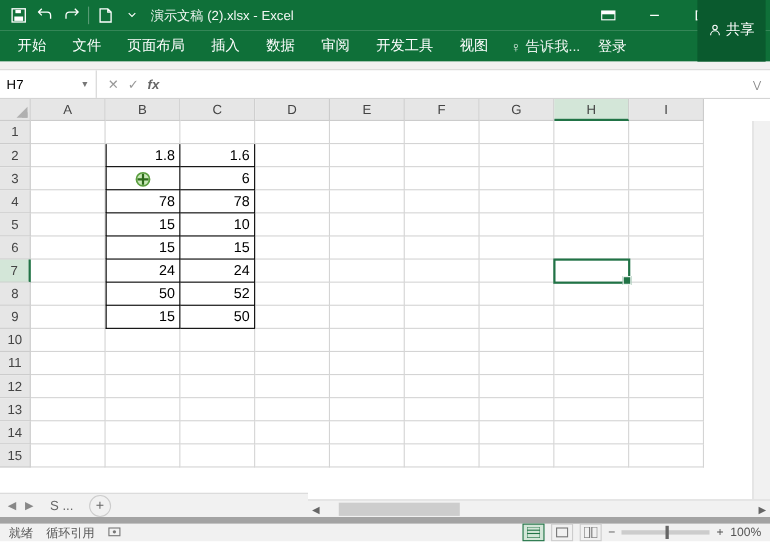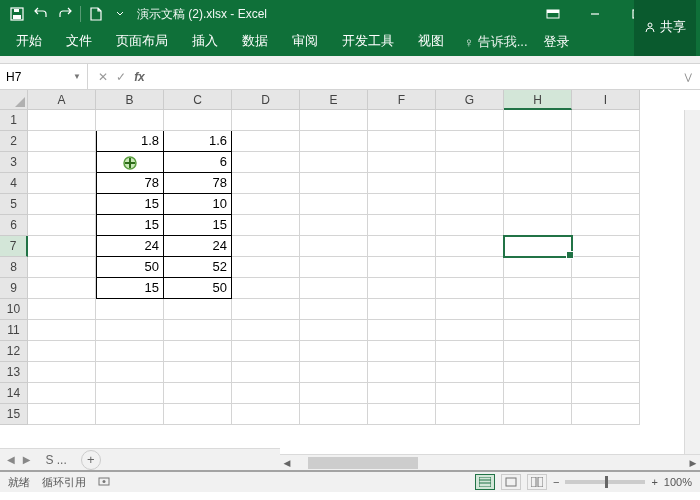--- a/index.html
+++ b/index.html
@@ -48,21 +48,21 @@
 .hscroll-track { flex:1; height:100%; position:relative; }
 .hscroll-thumb { position:absolute; left:14px; top:2px; height:12px; width:110px; background:#cdcdcd; }
 .hscroll-btn { width:14px; text-align:center; font-size:9px; color:#666; }
 .sheettabs { position:absolute; bottom:0; left:0; width:280px; height:22px; background:#f1f1f1; border-top:1px solid #dadada; display:flex; align-items:center; font-size:12px; }
 .st-nav { display:flex; gap:2px; padding:0 4px; color:#888; }
 .st-nav span { padding:2px 3px; font-size:10px; }
 .stab { padding:3px 12px; border-right:1px solid #ccc; background:#e6e6e6; color:#333; cursor:pointer; }
 .stab.active { background:#fff; border-bottom:2px solid #217346; color:#217346; }
 .stab-more { padding:3px 8px; color:#666; }
 .stab-add { width:20px; height:20px; border:1px solid #ccc; border-radius:50%; display:flex; align-items:center; justify-content:center; margin:0 6px; font-size:13px; color:#666; }
-.status { height:22px; background:#f1f1f1; border-top:2px solid #a3a3a3; display:flex; align-items:center; font-size:11px; color:#555; padding:0 8px; }
+.status { height:22px; background:#f1f1f1; border-top:6px solid #a3a3a3; display:flex; align-items:center; font-size:11px; color:#555; padding:0 8px; }
 .status .left { display:flex; gap:12px; }
 .status .right { margin-left:auto; display:flex; align-items:center; gap:6px; }
 .viewbtn { width:20px; height:16px; border:1px solid #ccc; display:flex; align-items:center; justify-content:center; }
 .viewbtn.active { background:#d3e6d8; border-color:#217346; }
 .zoom-slider { width:80px; height:4px; background:#ccc; position:relative; }
 .zoom-slider::after { content:""; position:absolute; left:50%; top:-4px; width:3px; height:12px; background:#666; }
 svg { display:block; }
 </style>
 </head>
 <body>

